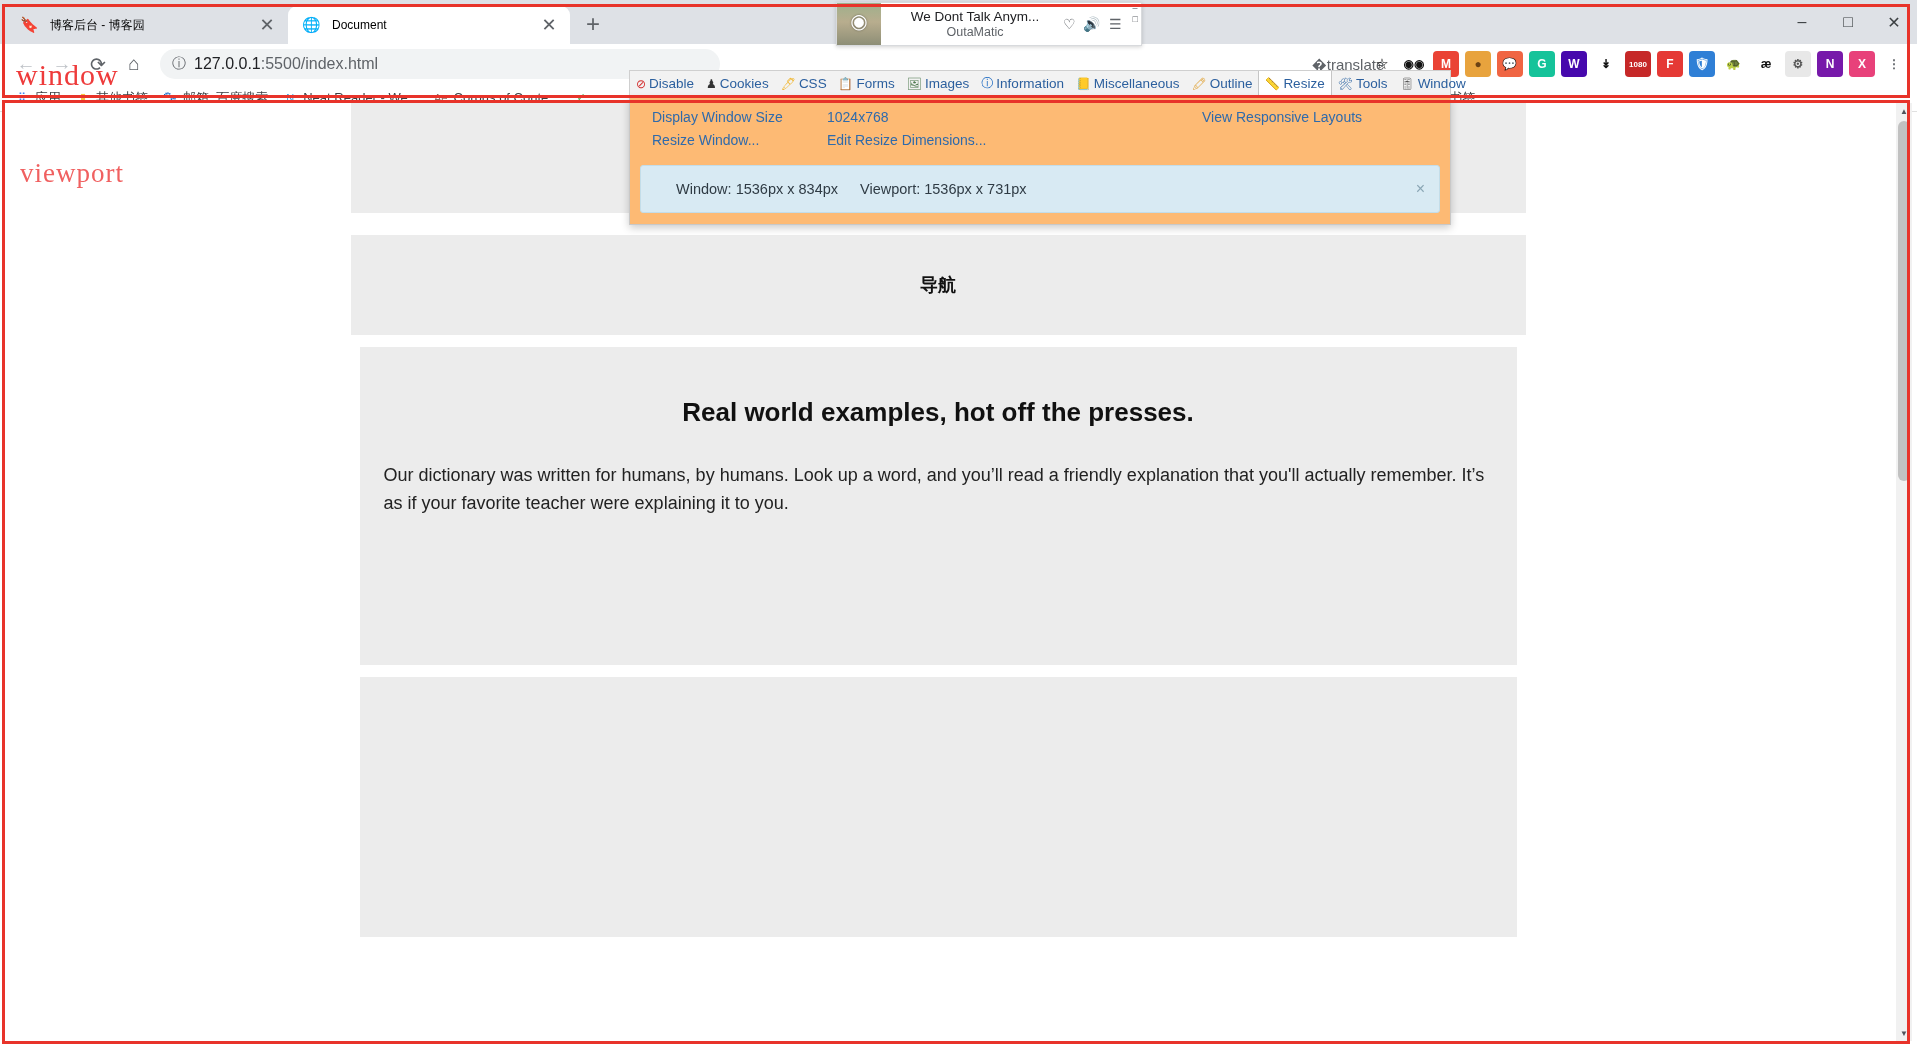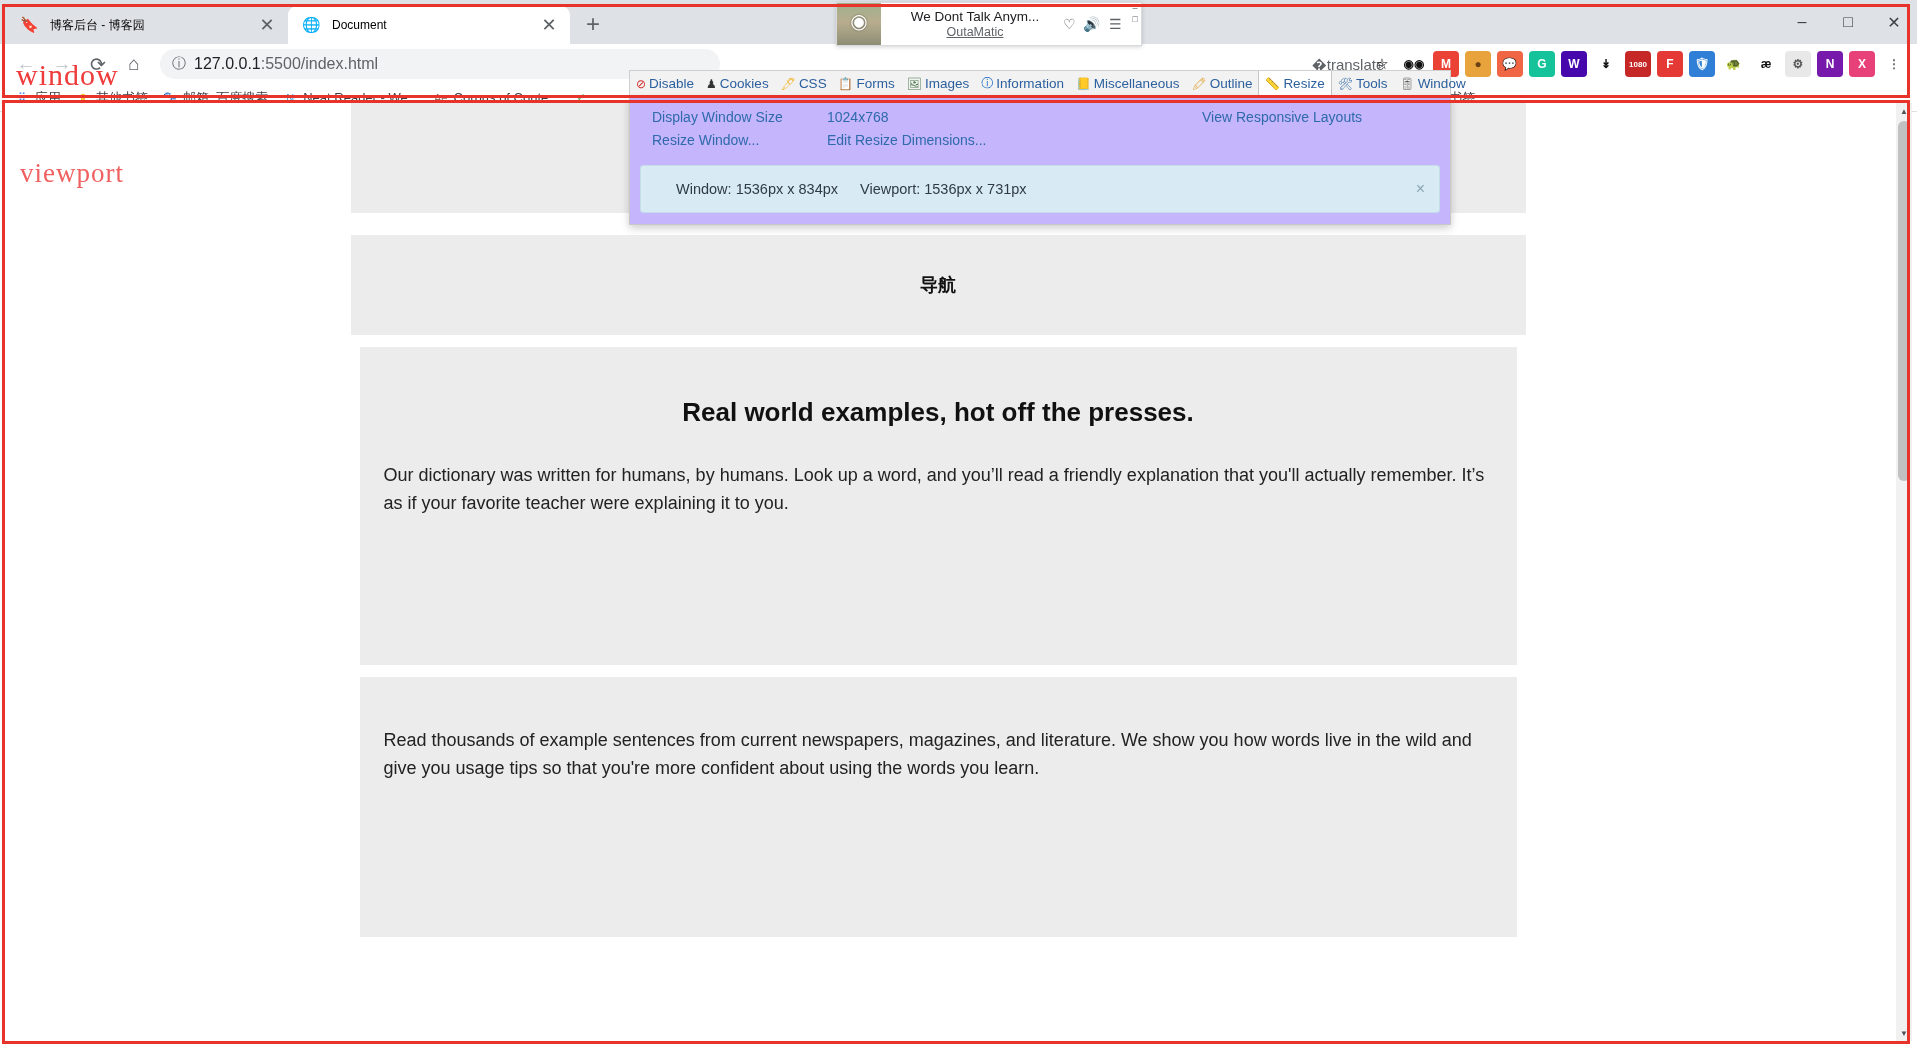--- a/index.html
+++ b/index.html
@@ -80,21 +80,21 @@
   }
   .media-text {
     flex: 1 1 auto; padding-left: 14px; min-width: 0;
     display: flex; flex-direction: column; align-items: center;
     justify-content: center; line-height: 1.15;
   }
   .media-title {
     font-size: 13.5px; color: #202124; white-space: nowrap;
     overflow: hidden; text-overflow: ellipsis; max-width: 170px;
   }
-  .media-artist { font-size: 12.5px; color: #5f6368; text-decoration: underline; }
+  .media-artist { font-size: 12.5px; color: #5f6368; }
   .media-actions { display: flex; align-items: center; gap: 8px; padding: 0 8px; }
   .media-icn { font-size: 14px; color: #5f6368; }
   .media-wc { display: flex; flex-direction: column; height: 100%; }
   .media-wc span { font-size: 9px; color: #5f6368; line-height: 11px; padding: 0 3px; }
 
   
   .toolbar {
     height: 40px; background: #fff;
     display: flex; align-items: center; gap: 4px;
     padding: 0 10px;
@@ -190,21 +190,21 @@
   .wd-item .wd-ico { font-size: 12px; }
   .wd-item.active {
     background: #ffffff; border-left: 1px solid #c5c5c5;
     border-right: 1px solid #c5c5c5;
   }
 
   
   .wd-panel {
     position: absolute; left: 629px; top: 97px;
     width: 822px; height: 128px;
-    background: #c4b5fd;
+    background: #fdba74;
     border: 1px solid #c8c8c8;
     border-top: none;
     box-shadow: 0 3px 8px rgba(0,0,0,0.2);
     z-index: 30;
     padding: 8px 0 0 0;
   }
   .wd-panel-row {
     display: flex; align-items: center;
     padding: 2px 22px; height: 23px;
   }
@@ -477,21 +477,20 @@
       <div class="sec-nav">
         <div class="nav-title">导航</div>
       </div>
 
       <div class="sec-card card-tall">
         <div class="card-h2">Real world examples, hot off the presses.</div>
         <div class="card-p">Our dictionary was written for humans, by humans. Look up a word, and you’ll read a friendly explanation that you'll actually remember. It’s as if your favorite teacher were explaining it to you.</div>
       </div>
 
       <div class="sec-card card-two">
-        <div class="card-p">Read thousands of example sentences from current newspapers, magazines, and literature. We show you how words live in the wild and give you usage tips so that you're more confident about using the words you learn.</div>
       </div>
 
     </div>
   </div>
 
   <div class="scrollbar">
     <div class="sb-arrow">▲</div>
     <div class="sb-thumb"></div>
     <div class="sb-arrow" style="position:absolute;bottom:0;left:0;width:16px;">▼</div>
   </div>

